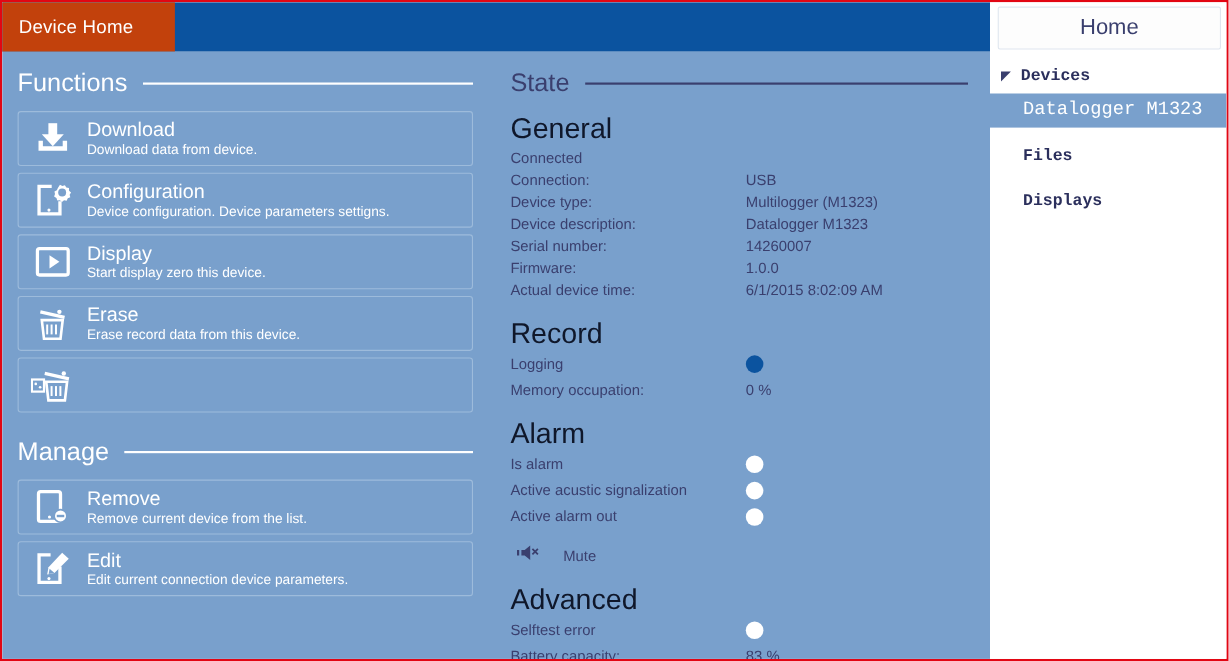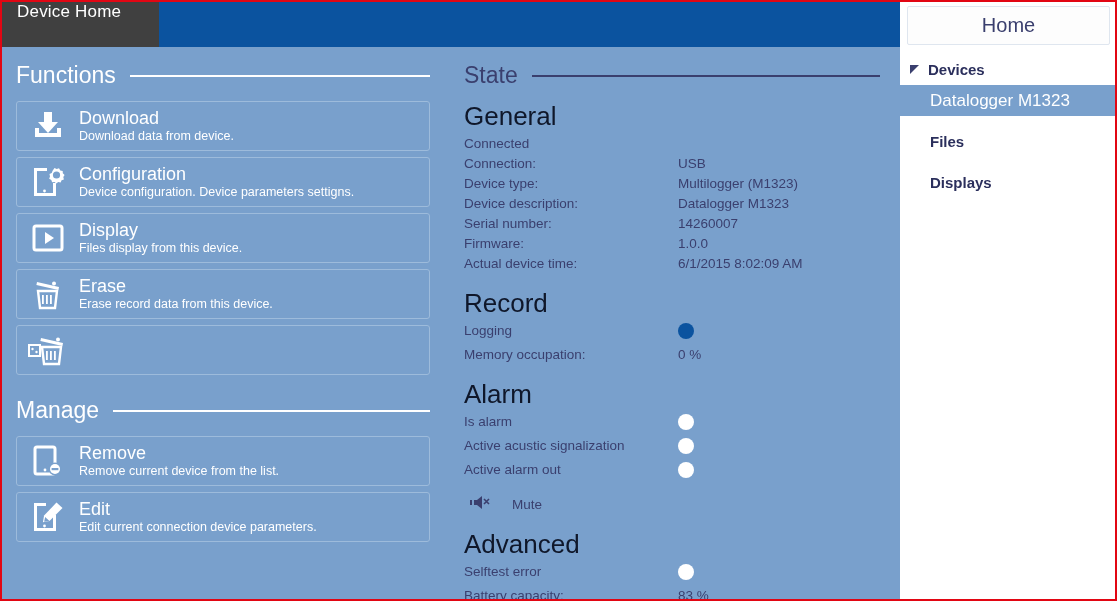--- a/index.html
+++ b/index.html
@@ -25,24 +25,24 @@
     position: absolute;
     left: 0; top: 0;
     width: 898px;
     height: 45px;
     background: #0b539f;
     display: flex;
     align-items: stretch;
   }
   .tab {
     width: 157px;
-    background: #404040;
+    background: #c2410c;
     color: #ffffff;
     display: flex;
-    align-items: flex-start;
+    align-items: center;
     padding-left: 15px;
     box-sizing: border-box;
     font-size: 17px;
     letter-spacing: .2px;
   }
 
   
   .body-area {
     position: absolute;
     left: 0; top: 45px;
@@ -180,21 +180,21 @@
     border: 1px solid #dfe6ef;
     border-radius: 2px;
     display: flex;
     align-items: center;
     justify-content: center;
     color: #3a3f6e;
     font-size: 20px;
     background: #fdfdfd;
     cursor: pointer;
   }
-  .nav { margin-top: 8px; }
+  .nav { margin-top: 8px; font-family: Liberation Mono, monospace; }
   .nav-group {
     display: flex;
     align-items: center;
     height: 32px;
     padding-left: 10px;
     color: #2b2f5c;
     font-weight: bold;
     font-size: 15px;
     cursor: pointer;
   }
@@ -275,21 +275,21 @@
 
         <div class="fbtn">
           <span class="ico">
             <svg width="32" height="28" viewBox="0 0 32 28">
               <rect x="2" y="2" width="28" height="24" rx="2" fill="none" stroke="#fff" stroke-width="3"></rect>
               <polygon points="13,8 22,14 13,20" fill="#fff"></polygon>
             </svg>
           </span>
           <span class="txt">
             <span class="title">Display</span>
-            <span class="sub">Files display from this device.</span>
+            <span class="sub">Start display zero this device.</span>
           </span>
         </div>
 
         <div class="fbtn">
           <span class="ico">
             <svg width="32" height="32" viewBox="0 0 32 32">
               <path d="M5 4 L27 9 l-.6 3 L4.4 7 z" fill="#fff"></path>
               <circle cx="22" cy="5.5" r="2" fill="#fff"></circle>
               <path d="M6 13 h19 l-2 17 H8 z" fill="none" stroke="#fff" stroke-width="2.4"></path>
               <rect x="10" y="17" width="1.8" height="9" fill="#fff"></rect>

